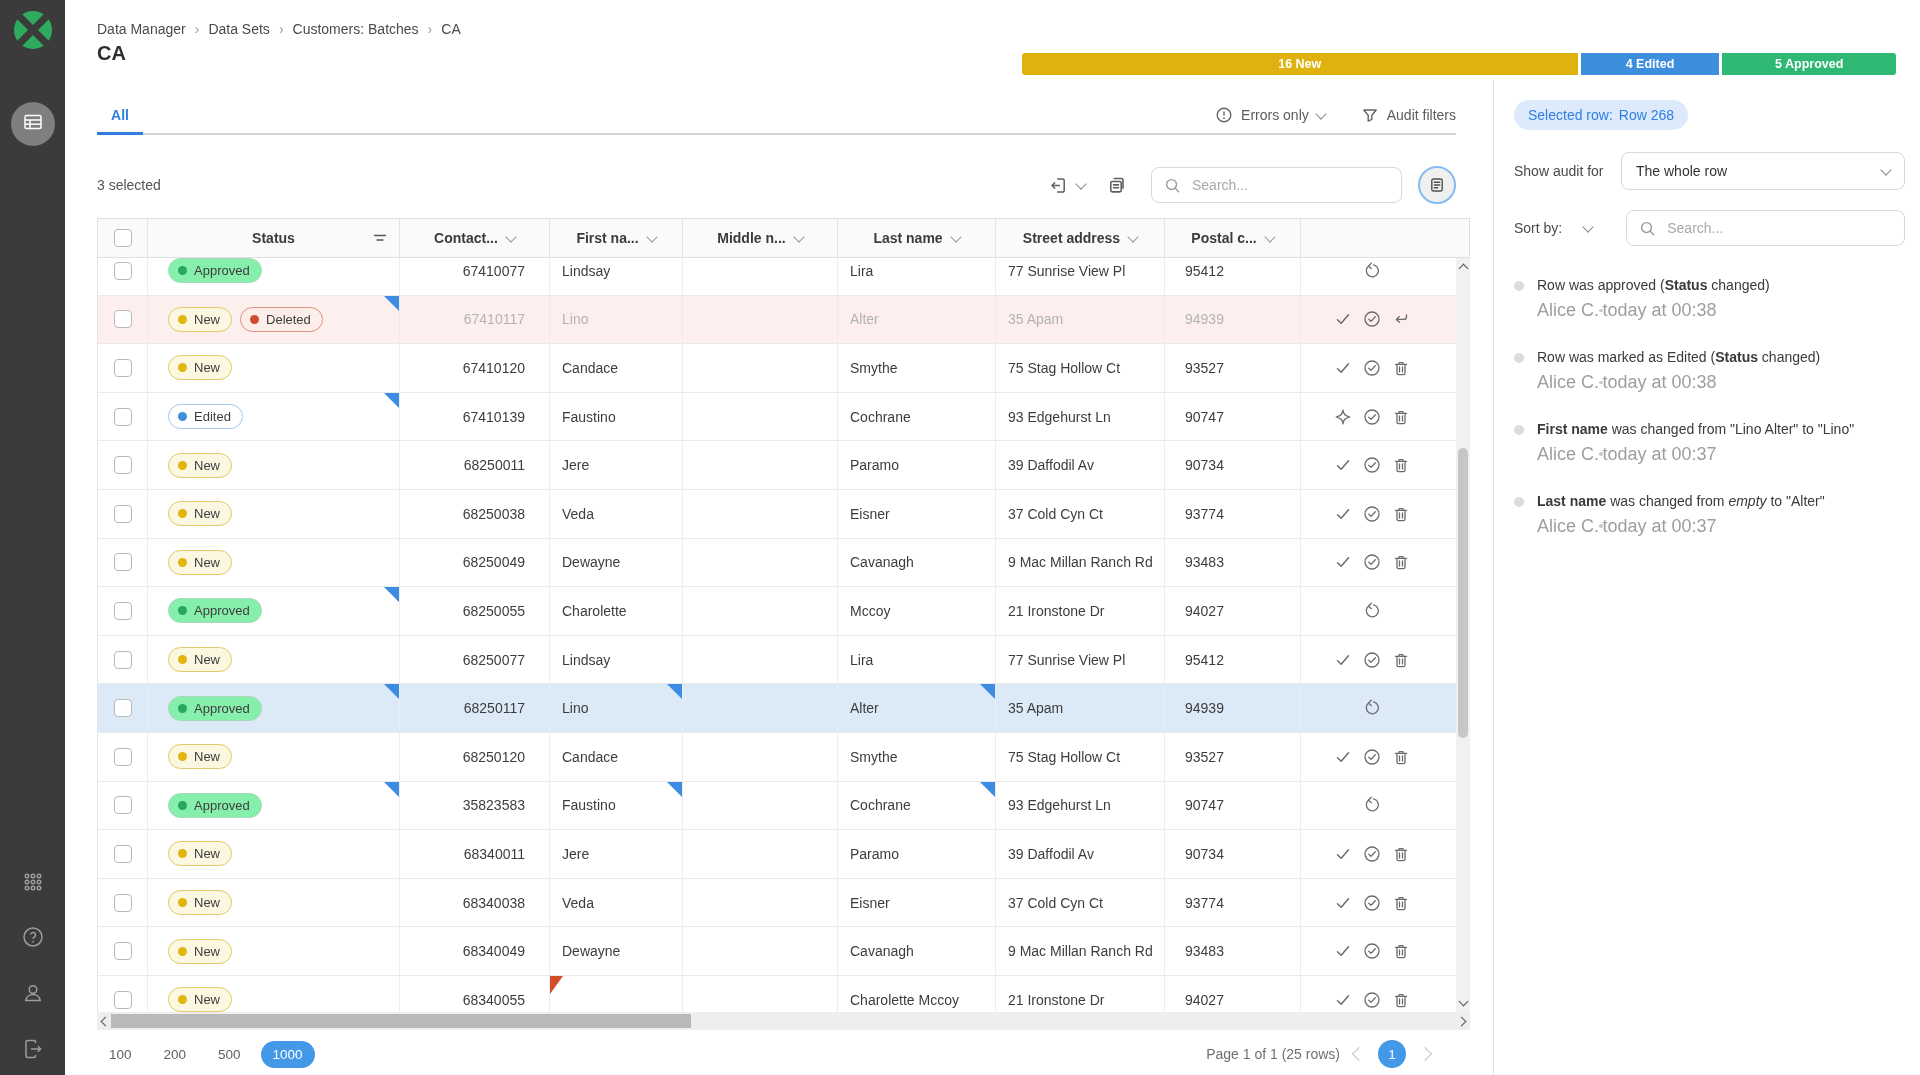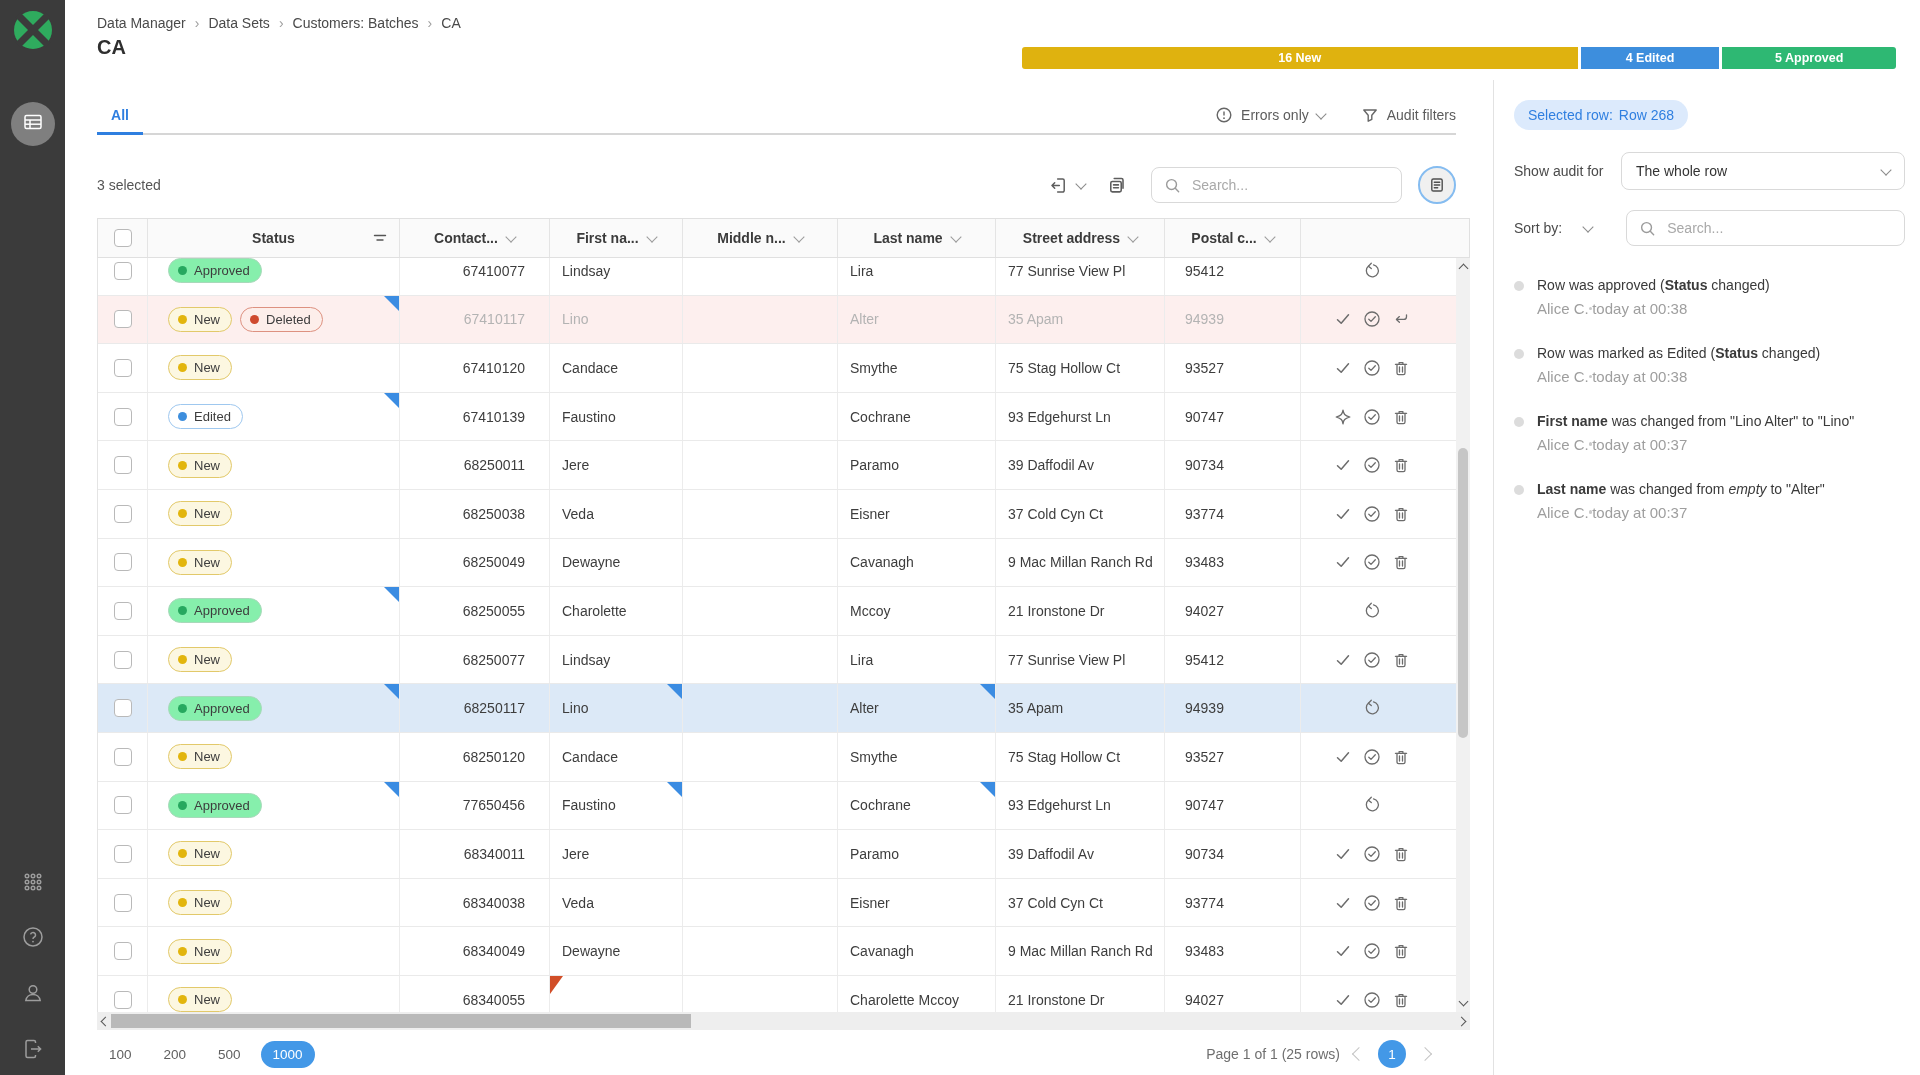--- a/index.html
+++ b/index.html
@@ -7,21 +7,21 @@
        font-family:"Liberation Sans","DejaVu Sans",sans-serif;color:#3d3d3d;}
   
   .sidebar{position:absolute;left:0;top:0;width:65px;height:100%;background:#3b3b3b;
            display:flex;flex-direction:column;align-items:center;z-index:10;}
   .logo{margin-top:9px;}
   .side-nav-btn{margin-top:47px;width:44px;height:44px;border-radius:50%;background:#7f7f7f;
                 display:flex;align-items:center;justify-content:center;}
   .side-bottom{margin-top:auto;display:flex;flex-direction:column;gap:32px;align-items:center;margin-bottom:14px;}
   .side-icon{color:#9d9d9d;display:flex;}
   
-  .topbar{position:absolute;left:65px;top:0;right:0;height:80px;background:#fff;padding-left:24px;}
+  .topbar{position:absolute;left:65px;top:6px;right:0;height:80px;background:#fff;padding-left:24px;}
   .breadcrumb{position:absolute;left:32px;top:15px;font-size:14px;color:#4a4a4a;white-space:nowrap;}
   .breadcrumb .sep{color:#9e9e9e;margin:0 9px;}
   .page-title{position:absolute;left:32px;top:36px;font-size:20px;font-weight:bold;color:#2f2f2f;margin:0;}
   .status-bar{position:absolute;right:24px;top:47px;width:874px;height:22px;display:flex;gap:3px;
               border-radius:3px;overflow:hidden;}
   .status-seg{display:flex;align-items:center;justify-content:center;color:#fff;font-size:12.5px;font-weight:bold;}
   
   .content{position:absolute;left:65px;top:80px;width:1428px;bottom:0;}
   .tabs-row{position:absolute;left:32px;right:37px;top:23px;height:30px;border-bottom:2px solid #d6d6d6;}
   .tab-all{position:absolute;left:0;bottom:-2px;width:46px;text-align:center;padding-bottom:9px;
@@ -130,21 +130,21 @@
   .audit-search{margin-left:34px;flex:1;height:34px;border:1px solid #d9d9d9;border-radius:8px;display:flex;
                 align-items:center;padding:0 12px;gap:9px;color:#9b9b9b;}
   .audit-search input{border:none;outline:none;font-size:14px;width:100%;color:#333;background:transparent;
                       font-family:"Liberation Sans","DejaVu Sans",sans-serif;}
   .audit-search input::placeholder{color:#a9a9a9;}
   .audit-entries{margin-top:30px;}
   .entry{display:flex;margin-bottom:27px;}
   .entry-dot{width:10px;height:10px;border-radius:50%;background:#dcdcdc;margin-top:5px;flex:none;}
   .entry-body{margin-left:13px;}
   .entry-title{font-size:14px;color:#3a3a3a;line-height:1.35;}
-  .entry-meta{margin-top:5px;font-size:15px;color:#9e9e9e;display:flex;align-items:center;}
+  .entry-meta{margin-top:5px;font-size:18px;color:#9e9e9e;display:flex;align-items:center;}
   .meta-dot{width:3.5px;height:3.5px;border-radius:50%;background:#c9c9c9;}
 </style>
 </head>
 <body>
 
 <div class="app">
 
   <aside class="sidebar">
     <div class="logo">
       <svg width="42" height="42" viewBox="0 0 42 42">
@@ -815,21 +815,21 @@
             </div>
             <div class="tr">
               <div class="td c-check">
                 <span class="checkbox"></span>
               </div>
               <div class="td c-status">
                 <span class="badge badge-approved"><span class="dot"></span>Approved</span>
                 <i class="corner-blue"></i>
               </div>
               <div class="td c-contact">
-                <span class="cell-text">77650456</span>
+                <span class="cell-text">35823583</span>
               </div>
               <div class="td c-first">
                 <span class="cell-text">Faustino</span>
                 <i class="corner-blue"></i>
               </div>
               <div class="td c-middle">
                 <span class="cell-text"></span>
               </div>
               <div class="td c-last">
                 <span class="cell-text">Cochrane</span>

